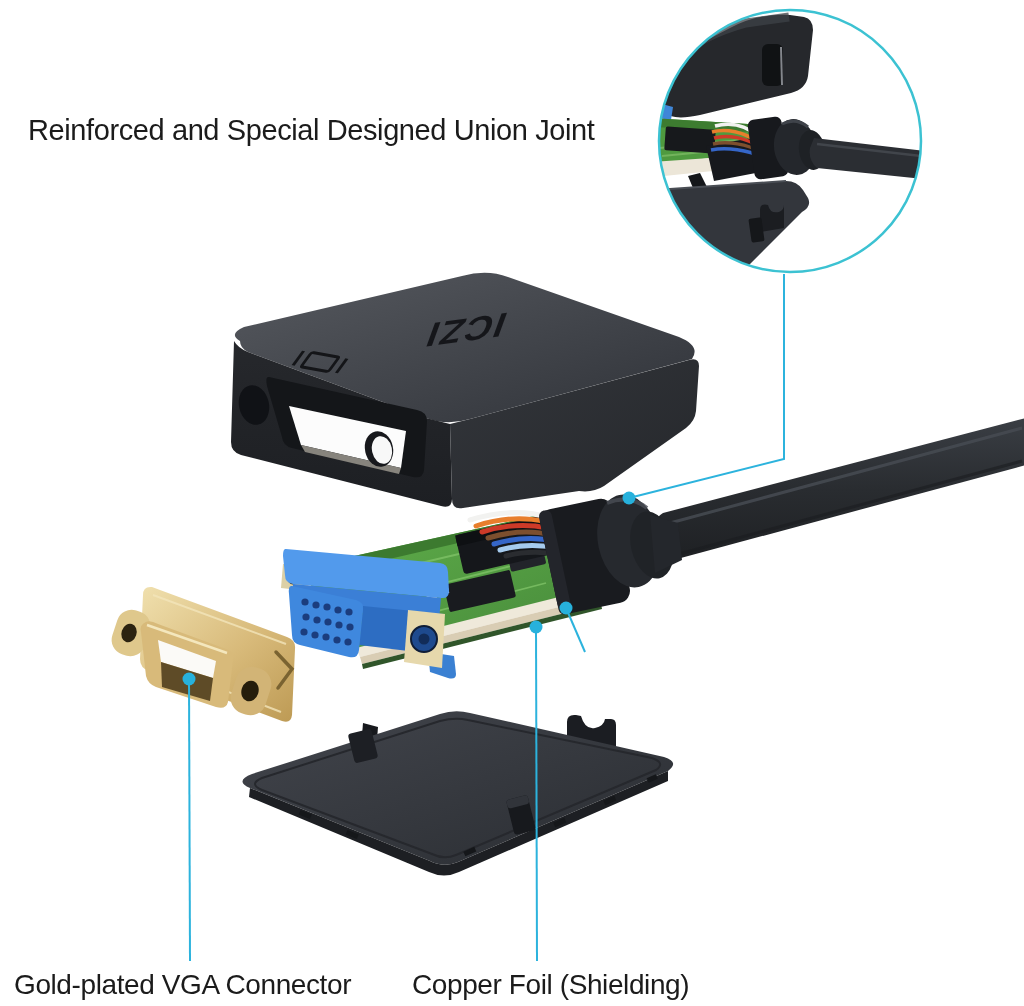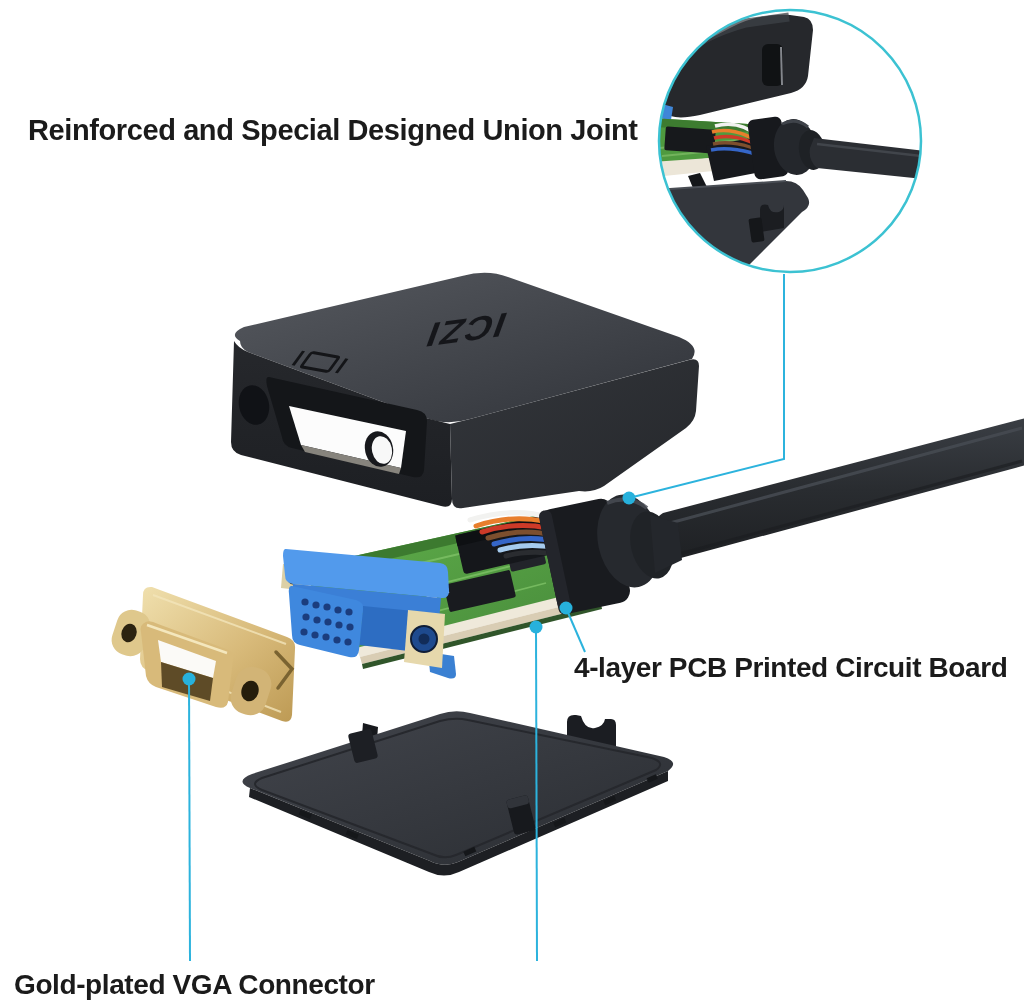--- a/index.html
+++ b/index.html
@@ -1,19 +1,19 @@
 <!DOCTYPE html>
 <html><head>
 <meta charset="utf-8">
 <style>
   html,body{margin:0;padding:0;background:#ffffff;}
   .stage{position:relative;width:1024px;height:1006px;background:#ffffff;overflow:hidden;
          font-family:"Liberation Sans",sans-serif;}
   .stage svg{position:absolute;left:0;top:0;}
-  .label{position:absolute;color:#1b1b1b;font-weight:700;white-space:nowrap;
+  .label{position:absolute;color:#1b1b1b;font-weight:400;white-space:nowrap;
          letter-spacing:-0.4px;line-height:1.15;}
   .label-title{left:28px;top:114px;font-size:29px;}
   .label-pcb{left:574px;top:652px;font-size:28px;}
   .label-gold{left:14px;top:969px;font-size:28px;}
   .label-copper{left:412px;top:969px;font-size:28px;}
 </style>
 </head>
 <body>
 
 <div class="stage">
@@ -232,15 +232,15 @@
   </g>
   <g fill="#27b1dc">
     <circle cx="629" cy="498" r="6.5"></circle>
     <circle cx="566" cy="608" r="6.5"></circle>
     <circle cx="536" cy="627" r="6.5"></circle>
     <circle cx="189" cy="679" r="6.5"></circle>
   </g>
 </svg>
 
   <div class="label label-title">Reinforced and Special Designed Union Joint</div>
-  <div class="label label-pcb">4-layer PCB Printed Circuit Board</div>
   <div class="label label-gold">Gold-plated VGA Connector</div>
+  <div class="label label-copper">Copper Foil (Shielding)</div>
 </div>
 
 </body></html>

